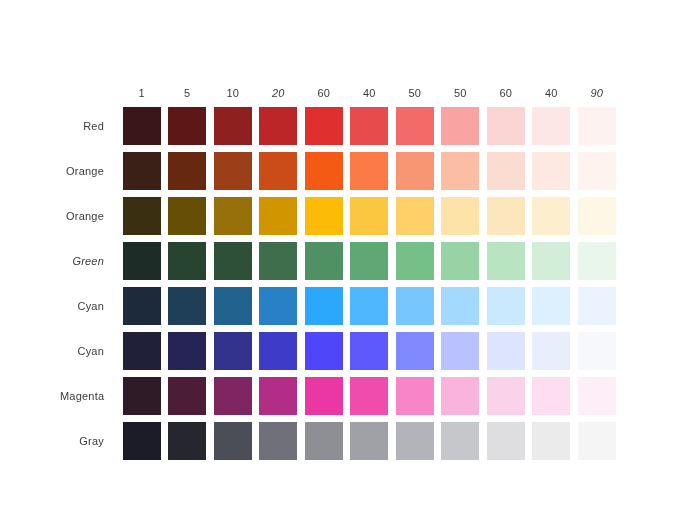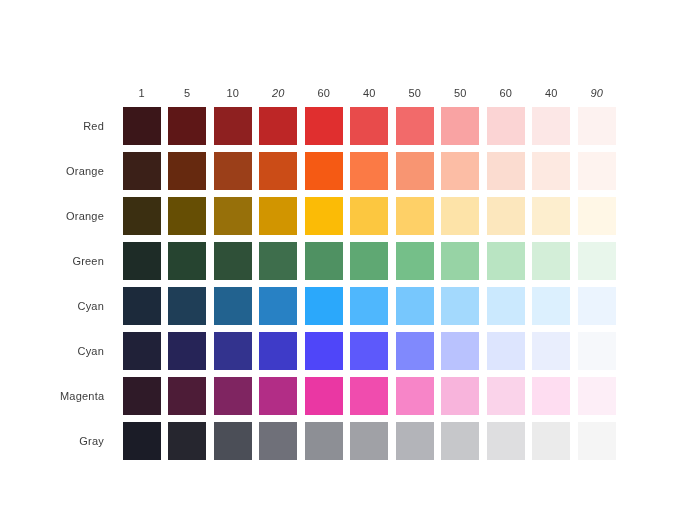--- a/index.html
+++ b/index.html
@@ -182,21 +182,21 @@
       </div>
       <div class="swatch-cell">
         <div class="swatch" style="background-color: rgb(252, 231, 189);"></div>
       </div>
       <div class="swatch-cell">
         <div class="swatch" style="background-color: rgb(253, 238, 206);"></div>
       </div>
       <div class="swatch-cell">
         <div class="swatch" style="background-color: rgb(255, 247, 230);"></div>
       </div>
-      <div class="row-label" style="color: rgb(60, 60, 60);">Green</div>
+      <div class="row-label" style="color: rgb(60, 60, 60); font-style: italic;">Green</div>
       <div class="swatch-cell">
         <div class="swatch" style="background-color: rgb(30, 44, 39);"></div>
       </div>
       <div class="swatch-cell">
         <div class="swatch" style="background-color: rgb(38, 68, 48);"></div>
       </div>
       <div class="swatch-cell">
         <div class="swatch" style="background-color: rgb(47, 80, 56);"></div>
       </div>
       <div class="swatch-cell">

